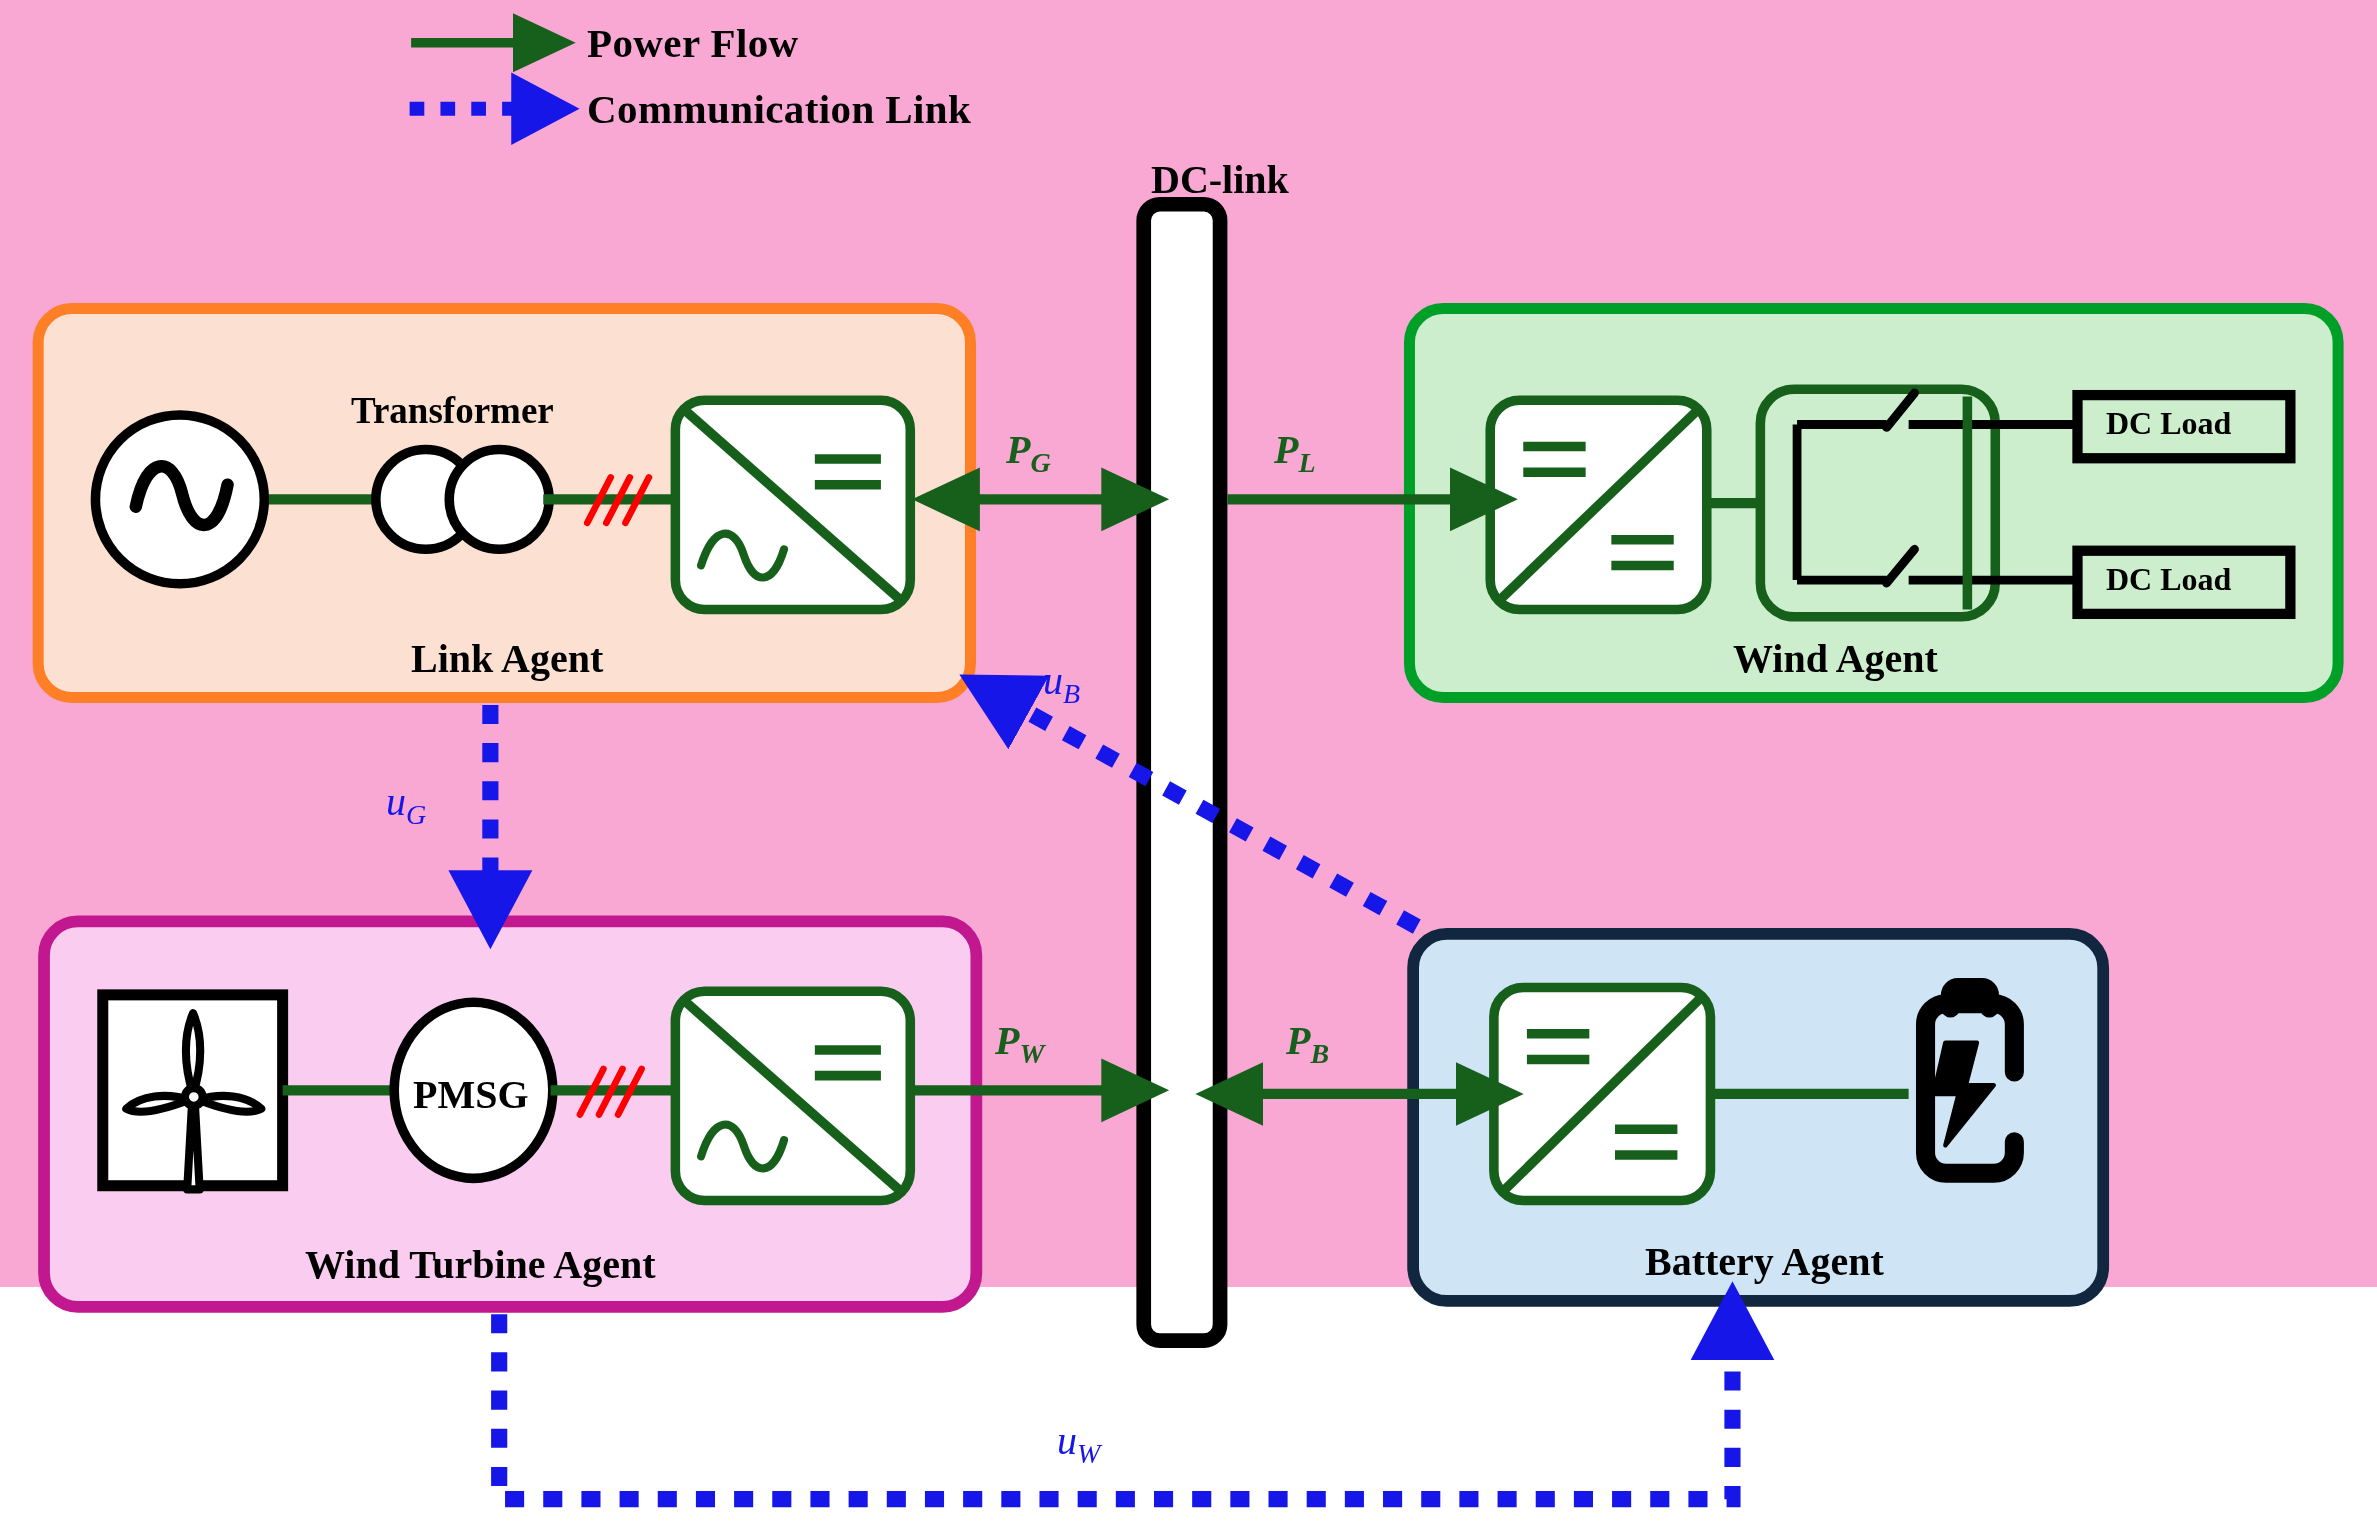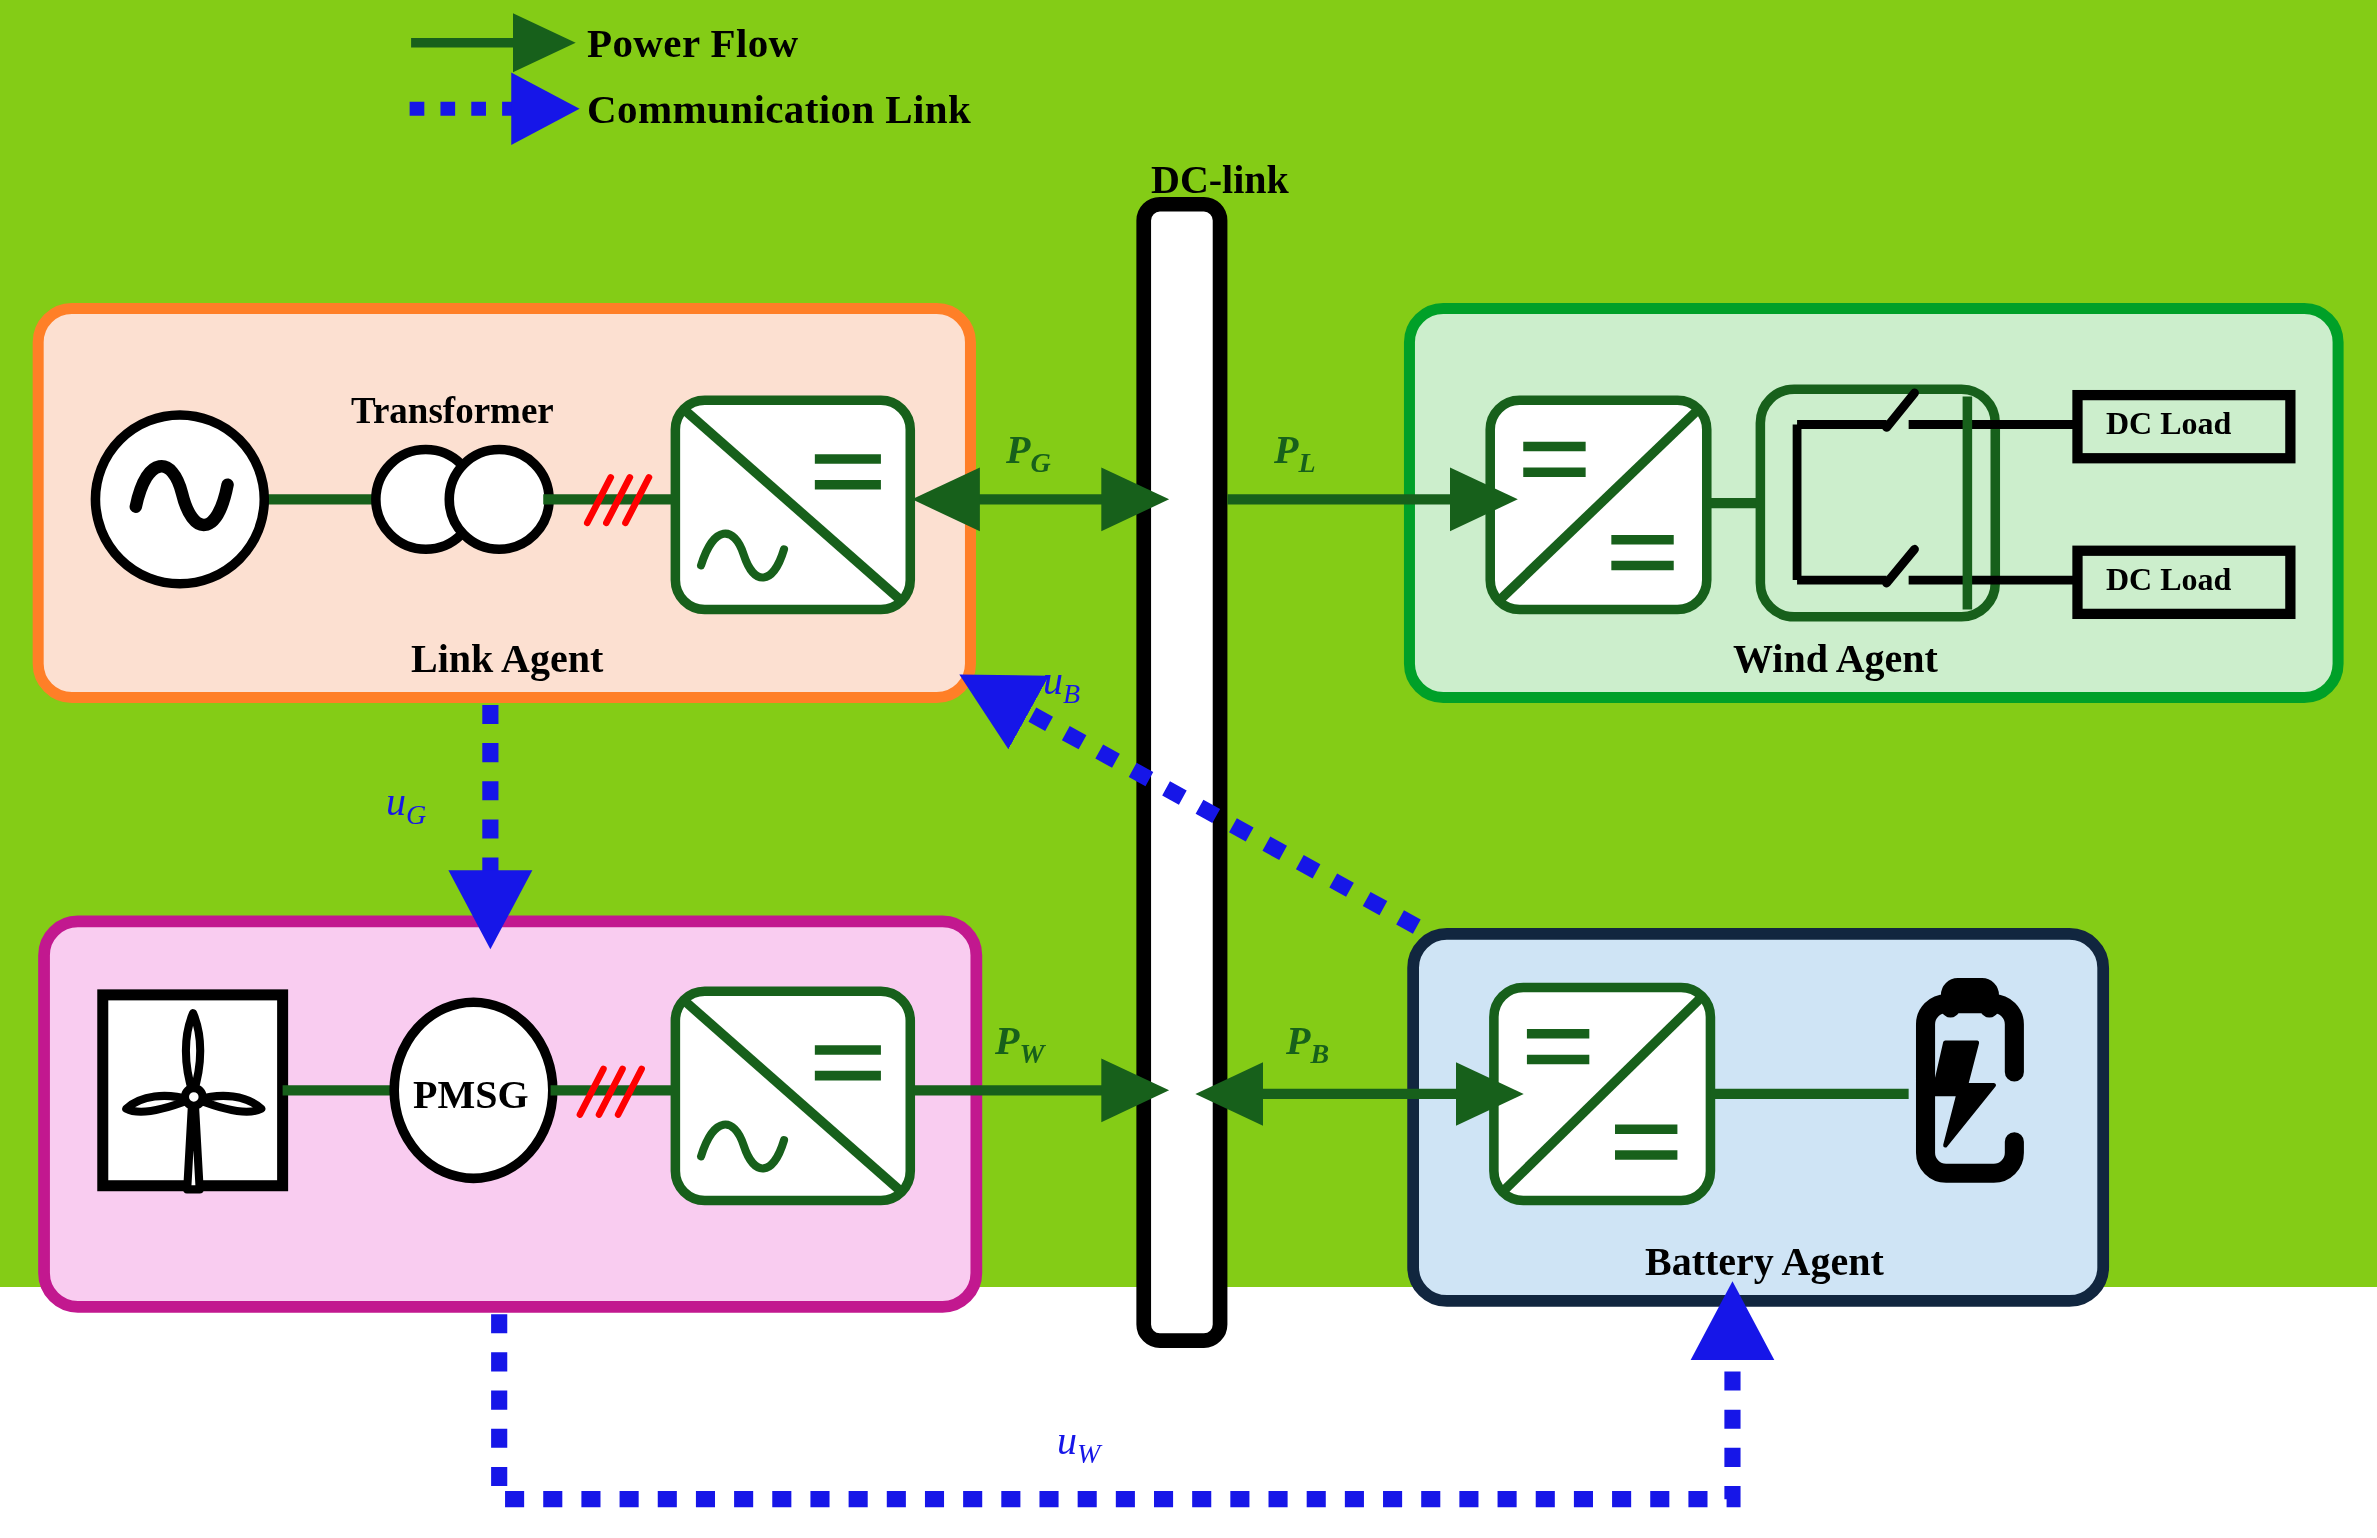--- a/index.html
+++ b/index.html
@@ -1,17 +1,17 @@
 <!DOCTYPE html>
 <html style="font-size:11.7px"><head>
 <meta charset="utf-8">
 <style>
   html,body{margin:0;padding:0;background:#ffffff;}
   body{width:2377px;height:1539px;font-family:"Liberation Serif",serif;overflow:hidden;}
-  #stage{position:relative;width:2377px;height:1287px;background:#84cc16;text-align:center;}
+  #stage{position:relative;width:2377px;height:1287px;background:#f9a8d4;text-align:center;}
   svg#diagram{position:absolute;left:0;top:0;width:2377px;height:1539px;}
   .lbl{position:absolute;font-family:"Liberation Serif",serif;font-weight:bold;color:#000;white-space:nowrap;}
   .legend-txt{font-size:41px;letter-spacing:0.4px;}
   .agent-name{font-size:40px;}
   .small-name{font-size:37px;}
   .dclink-txt{font-size:40px;}
   .dcload-txt{font-size:32px;}
   .pmsg-txt{font-size:40px;}
   .plabel{position:absolute;font-family:"Liberation Serif",serif;font-style:italic;font-weight:bold;color:#17601B;white-space:nowrap;font-size:40px;}
   .plabel sub{font-size:28px;font-style:italic;}
@@ -175,20 +175,21 @@
   <div class="lbl legend-txt" style="left:587px;top:85px;">Communication Link</div>
 
   <div class="lbl dclink-txt" style="left:1109px;top:156px;margin-left:42px;">DC-link</div>
 
   <div class="lbl small-name" style="left:351px;top:389px;">Transformer</div>
 
   <div class="lbl agent-name" style="left:411px;top:635px;">Link Agent</div>
 
   <div class="lbl agent-name" style="left:1733px;top:635px;">Wind Agent</div>
 
+  <div class="lbl agent-name" style="left:305px;top:1241px;">Wind Turbine Agent</div>
 
   <div class="lbl agent-name" style="left:1645px;top:1225px;margin-top:13px;">Battery Agent</div>
 
   <div class="lbl pmsg-txt" style="left:413px;top:1071px;">PMSG</div>
 
   <div class="lbl dcload-txt" style="left:2106px;top:405px;">DC Load</div>
   <div class="lbl dcload-txt" style="left:2106px;top:561px;">DC Load</div>
 
   <div class="plabel" style="left:1006px;top:426px;">
     <span>P</span><sub>G</sub>

